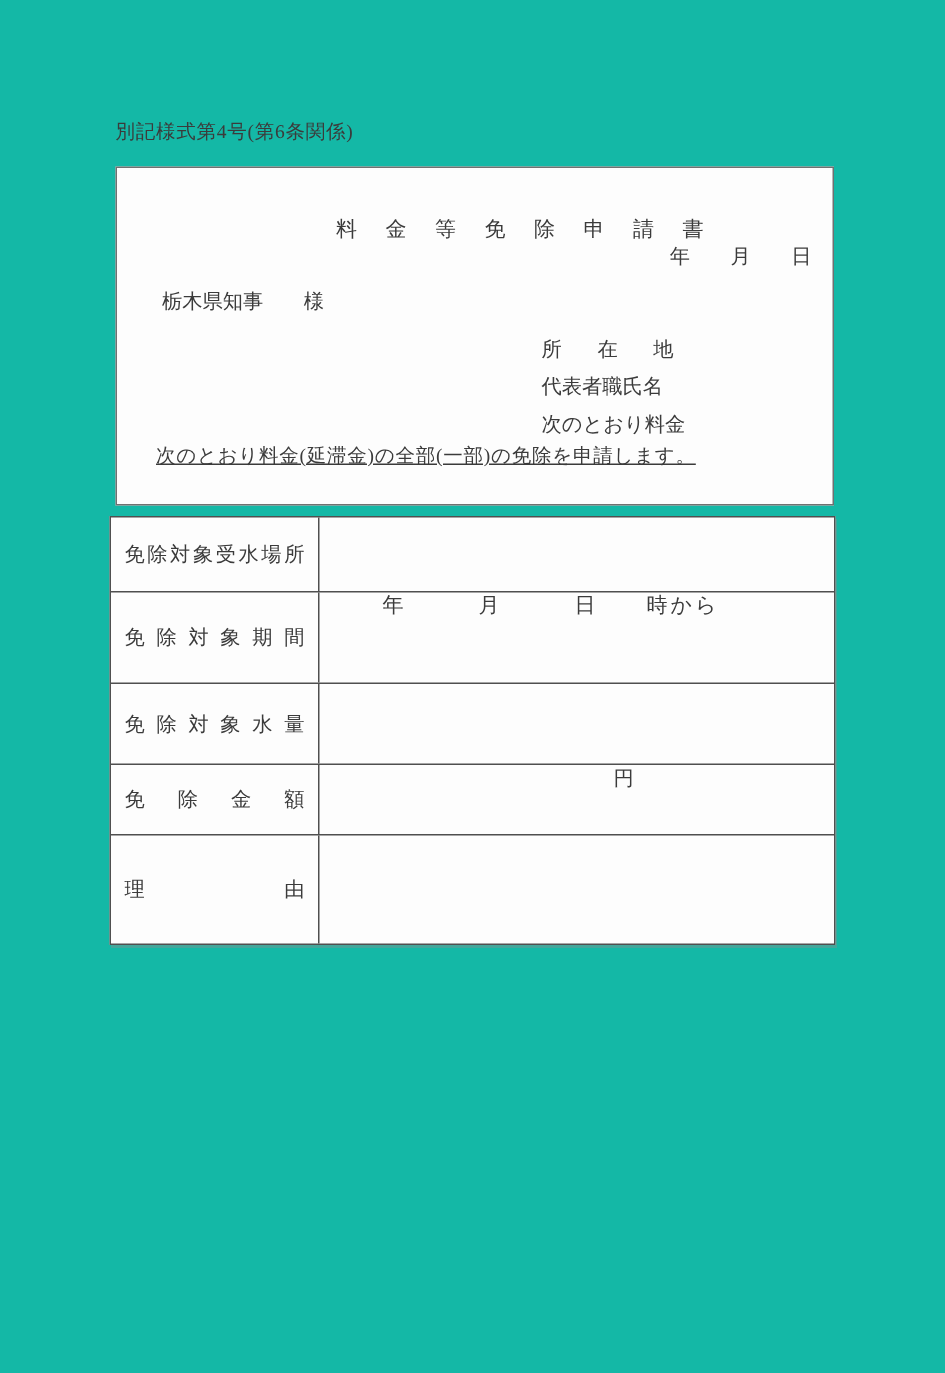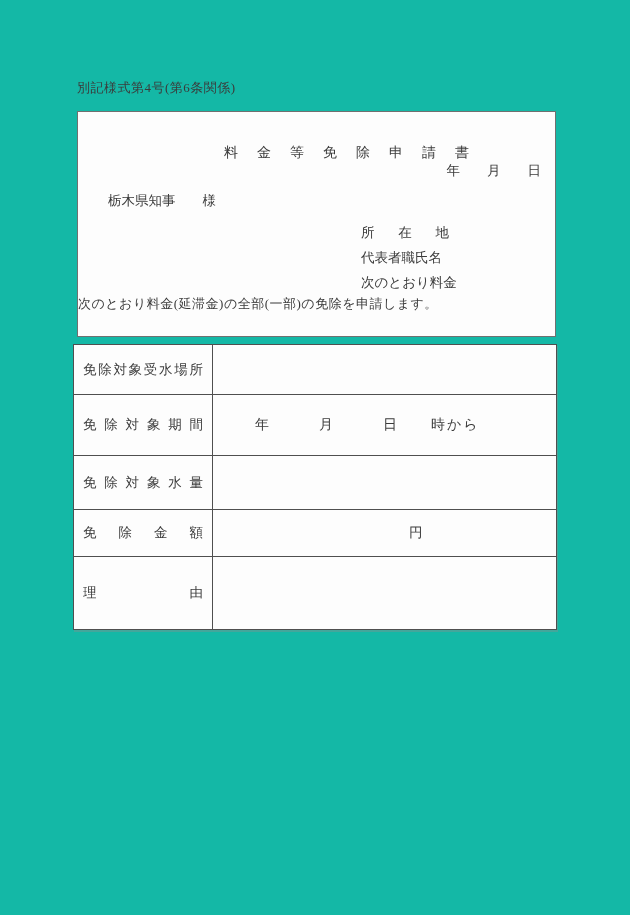--- a/index.html
+++ b/index.html
@@ -33,41 +33,41 @@
   .addressee {
     position:absolute; left:30px; top:80px;
     font-size:13.5px; white-space:nowrap;font-family:Liberation Mono, monospace;
   }
   .applicant {
     position:absolute; left:283px; top:108px; width:88px;
     font-size:13.5px;
   }
   .applicant .line { height:25px; line-height:25px; white-space:nowrap; }
   .statement {
-    position:absolute; left:0; top:183px;
-    font-size:13px; white-space:nowrap; letter-spacing:0.5px;
+    position:absolute; left:26px; top:183px;
+    font-size:13px; white-space:nowrap; letter-spacing:0.5px;text-decoration:underline;
   }
   
   .table {
     position:absolute; left:73px; top:344px; width:484px; height:286px;
     border:1px solid #4f4f4f; background:#fdfdfd;
     box-shadow:1px 2px 0 rgba(140,140,140,0.4);
     display:flex; flex-direction:column;
   }
   .row { display:flex; border-bottom:1px solid #4f4f4f; }
   .row:last-child { border-bottom:none; flex:1; }
   .r1 { height:50px; } .r2 { height:61px; } .r3 { height:54px; } .r4 { height:47px; }
   .label-cell {
     width:139px; flex:0 0 139px;
     border-right:1px solid #4f4f4f;
     display:flex; align-items:center;
     padding:0 9px; font-size:13.5px;
   }
   .value-cell {
-    flex:1; display:flex; flex-direction:column; justify-content:center;
+    flex:1; display:flex; flex-direction:column; justify-content:space-between;
     font-size:13.5px;
   }
   .period-line { line-height:20px; padding-left:42px; font-size:14px; letter-spacing:2px; white-space:nowrap; }
   .unit-volume { padding-left:197px; }
   .unit-amount { padding-left:196px; }
   [data-justify] { display:flex; justify-content:space-between; width:100%; }
 </style>
 </head>
 <body>
 

